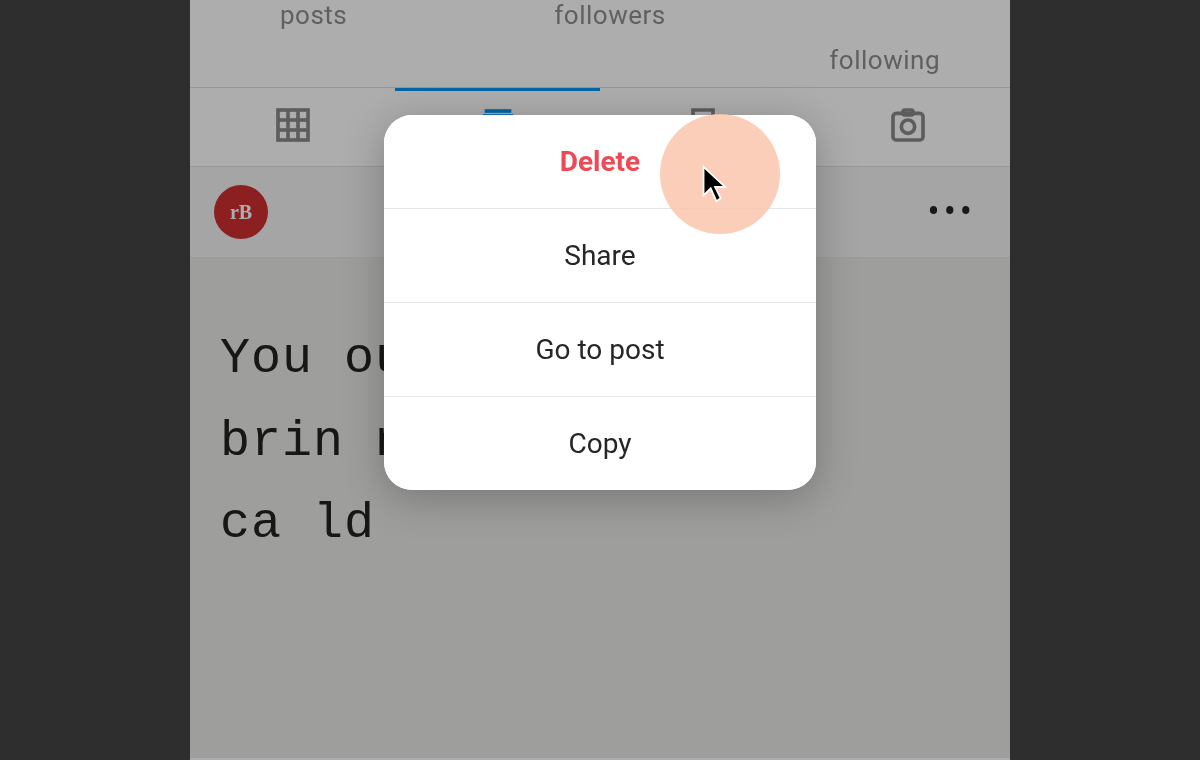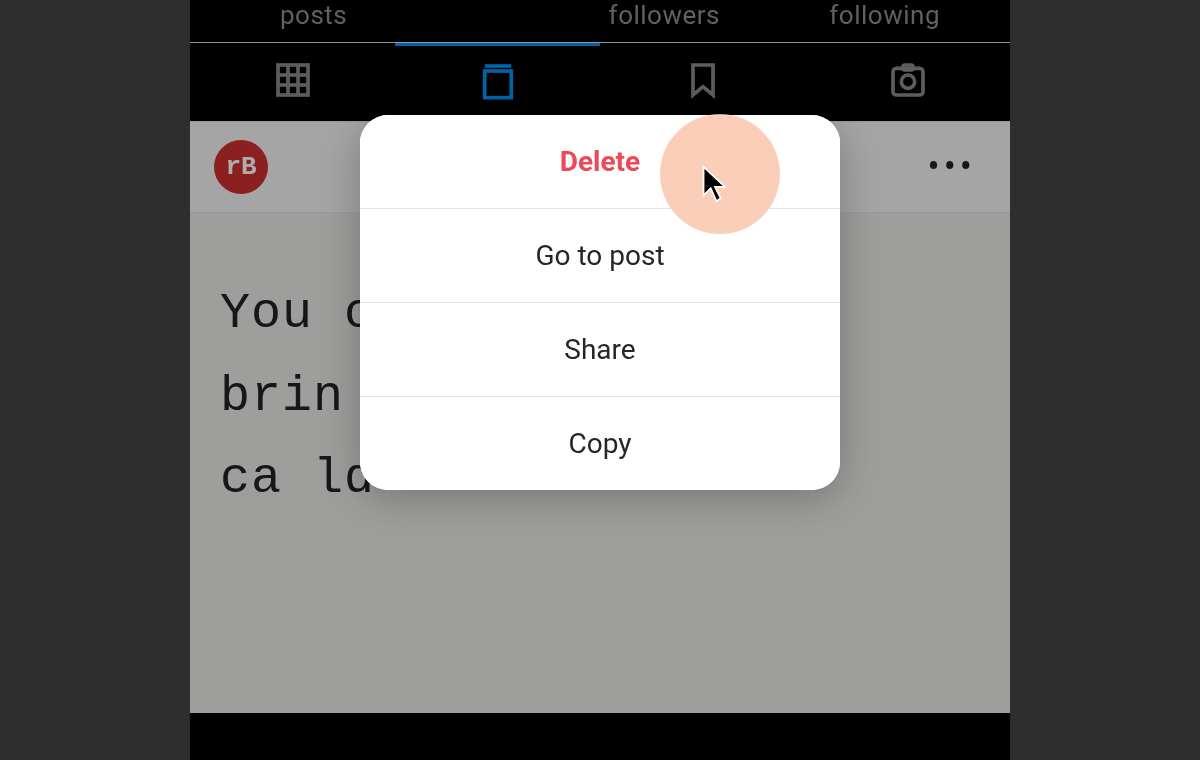--- a/index.html
+++ b/index.html
@@ -2,37 +2,37 @@
 <html><head>
 <meta charset="utf-8">
 <style>
   * { box-sizing: border-box; margin: 0; padding: 0; }
   html, body { width: 1200px; height: 760px; overflow: hidden; font-family: -apple-system, BlinkMacSystemFont, "Segoe UI", Roboto, Helvetica, Arial, sans-serif; }
   body { background: #2e2e2e; display: flex; justify-content: center; }
 
   .phone-frame {
     width: 820px;
     height: 760px;
-    background: #000000;
+    background: #ffffff;
     position: relative;
     overflow: hidden;
   }
 
   
   .stats-row {
     display: flex;
     justify-content: space-around;
     padding: 0 30px 12px 30px;
     color: #8e8e8e;
     font-size: 26px;
     letter-spacing: 0.5px;
   }
-  .stats-row .stat-label { flex: 1; text-align: right; }
+  .stats-row .stat-label { flex: 1; text-align: center; }
   .stats-row .stat-label:first-child { text-align: left; padding-left: 60px; }
-  .stats-row .stat-label:last-child  { text-align: right; padding-right: 40px; }
+  .stats-row .stat-label:last-child  { text-align: right; padding-right: 40px; margin-top: 45px; }
 
   
   .tab-strip {
     display: flex;
     border-top: 1px solid #dedede;
     border-bottom: 1px solid #dedede;
     height: 80px;
     align-items: center;
   }
   .tab {
@@ -55,25 +55,25 @@
     padding: 18px 24px;
     border-bottom: 1px solid #e2e2e2;
     background: #f4f4f4;
   }
   .avatar {
     width: 54px; height: 54px;
     border-radius: 50%;
     background: #cf2e2e;
     color: #fff;
     font-weight: 700;
-    font-size: 26px;
+    font-size: 20px;
     display: flex;
     align-items: center;
     justify-content: center;
-    font-family: Liberation Mono, monospace;
+    font-family: Liberation Serif, serif;
   }
   .post-header .spacer { flex: 1; }
   .more-dots {
     font-size: 36px;
     letter-spacing: 4px;
     color: #262626;
     padding-right: 10px;
     cursor: pointer;
     line-height: 0.5;
   }
@@ -96,21 +96,21 @@
     inset: 0;
     background: rgba(0,0,0,0.32);
   }
 
   
   .action-sheet {
     position: absolute;
     left: 50%;
     transform: translateX(-50%);
     top: 115px;
-    width: 480px;
+    width: 432px;
     background: #fff;
     border-radius: 28px;
     box-shadow: 0 8px 40px rgba(0,0,0,0.25);
     overflow: hidden;
   }
   .action-item {
     text-align: center;
     padding: 30px 0;
     font-size: 28px;
     color: #262626;
@@ -198,22 +198,22 @@
   <div class="post-body">
     <div>You                               ould</div>
     <div>brin                               ners</div>
     <div>  ca                                 ld</div>
   </div>
 
   <div class="dim"></div>
 
   <div class="action-sheet">
     <div class="action-item danger">Delete</div>
+    <div class="action-item">Share</div>
     <div class="action-item">Go to post</div>
-    <div class="action-item">Share</div>
     <div class="action-item">Copy</div>
   </div>
 
   <div class="touch-highlight"></div>
 
   <div class="cursor">
     <svg viewBox="0 0 20 28">
       <path d="M2 2 L2 22 L7 17 L11 26 L14 24 L10 16 L17 16 Z" fill="#000" stroke="#fff" stroke-width="1.2"></path>
     </svg>
   </div>

